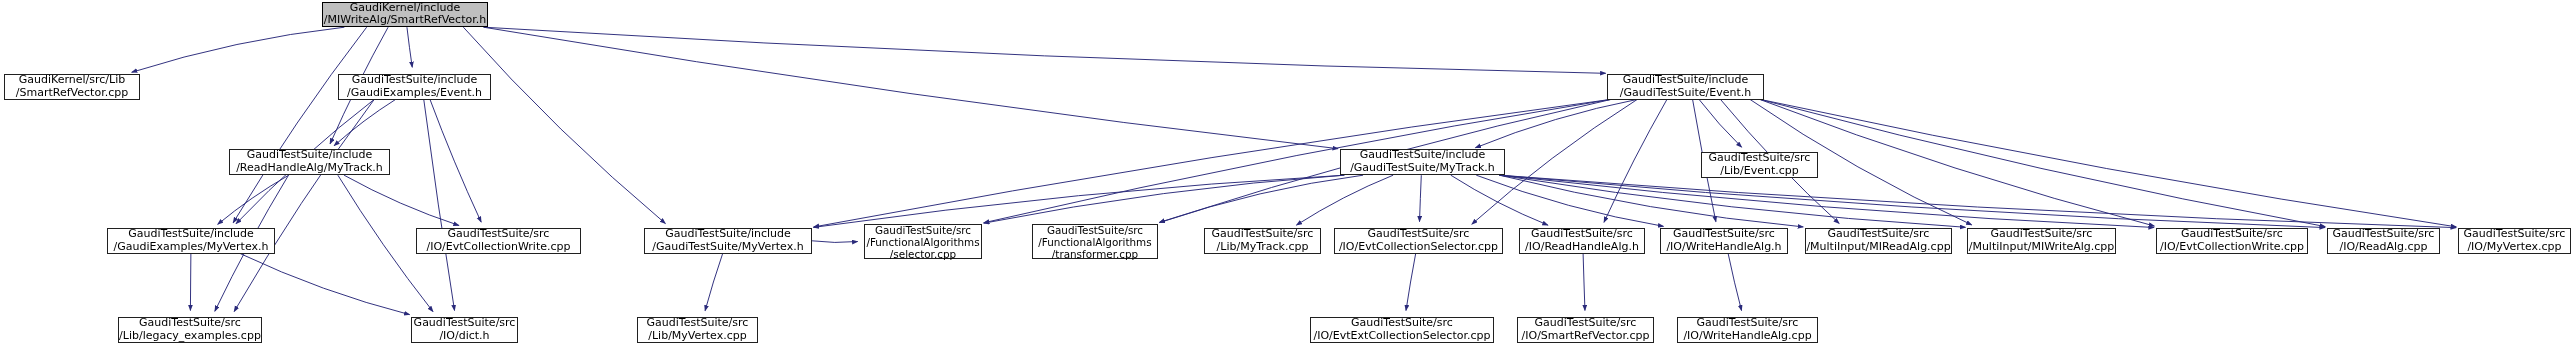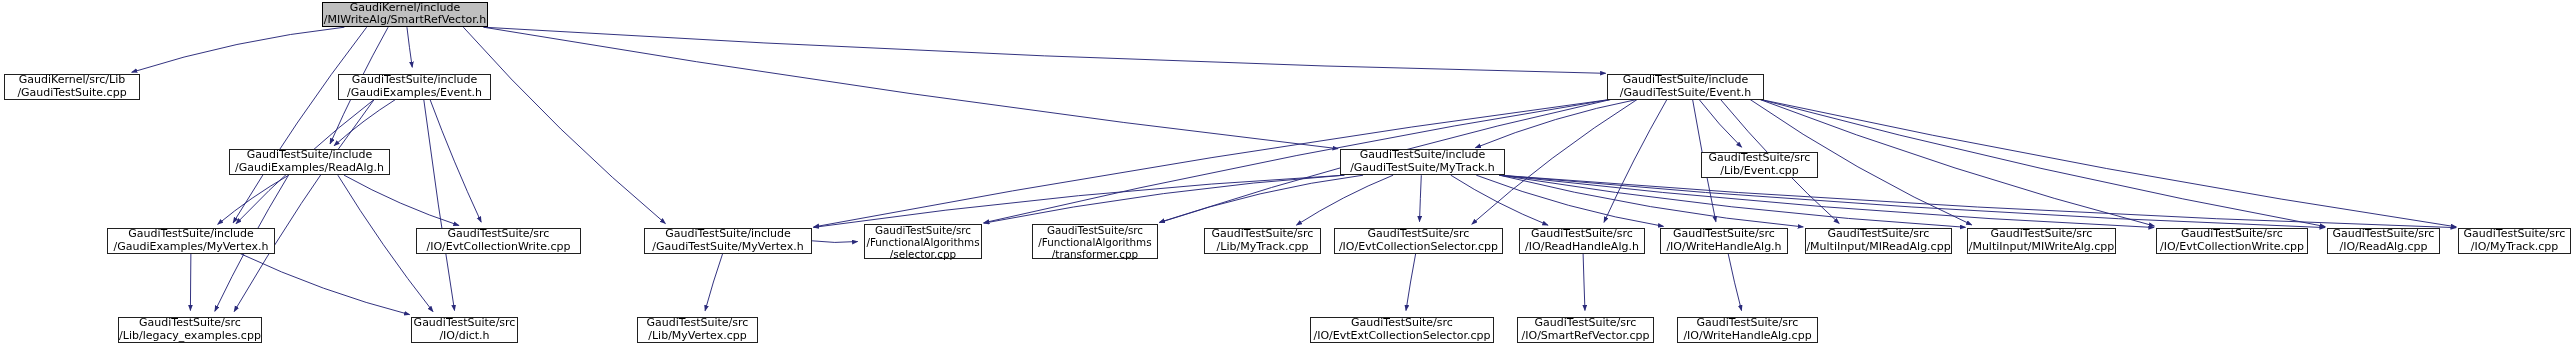--- a/index.html
+++ b/index.html
@@ -86,33 +86,33 @@
       <path d="M1980.72,317 Q1981.7450735593302,352.5061612822439 1983.0208954992556,388.0041970473445" fill="none" stroke="#2a2a7a" stroke-width="1.2" marker-end="url(#ah)"></path>
       <path d="M2162.22,317 Q2169.6998264440854,352.81401895254646 2178.9503229008624,388.21204251983295" fill="none" stroke="#2a2a7a" stroke-width="1.2" marker-end="url(#ah)"></path>
     </svg>
   <div id="nodes">
       <div class="node root" style="left: 322px; top: 1.6px; width: 166px; height: 25.6px;">
         <span class="ln">GaudiKernel/include</span>
         <span class="ln">/MIWriteAlg/SmartRefVector.h</span>
       </div>
       <div class="node" style="left: 4px; top: 74px; width: 136px; height: 25.6px;">
         <span class="ln">GaudiKernel/src/Lib</span>
-        <span class="ln">/GaudiTestSuite.cpp</span>
+        <span class="ln">/SmartRefVector.cpp</span>
       </div>
       <div class="node" style="left: 338px; top: 74px; width: 153px; height: 25.6px;">
         <span class="ln">GaudiTestSuite/include</span>
         <span class="ln">/GaudiExamples/Event.h</span>
       </div>
       <div class="node" style="left: 1607px; top: 74px; width: 157px; height: 25.6px;">
         <span class="ln">GaudiTestSuite/include</span>
         <span class="ln">/GaudiTestSuite/Event.h</span>
       </div>
       <div class="node" style="left: 229px; top: 149px; width: 161px; height: 25.6px;">
         <span class="ln">GaudiTestSuite/include</span>
-        <span class="ln">/GaudiExamples/ReadAlg.h</span>
+        <span class="ln">/ReadHandleAlg/MyTrack.h</span>
       </div>
       <div class="node" style="left: 1340px; top: 149px; width: 165px; height: 25.6px;">
         <span class="ln">GaudiTestSuite/include</span>
         <span class="ln">/GaudiTestSuite/MyTrack.h</span>
       </div>
       <div class="node" style="left: 1701px; top: 152px; width: 117px; height: 25.6px;">
         <span class="ln">GaudiTestSuite/src</span>
         <span class="ln">/Lib/Event.cpp</span>
       </div>
       <div class="node" style="left: 107px; top: 228px; width: 168px; height: 25.6px;">
@@ -164,21 +164,21 @@
       <div class="node" style="left: 2156px; top: 228px; width: 152px; height: 25.6px;">
         <span class="ln">GaudiTestSuite/src</span>
         <span class="ln">/IO/EvtCollectionWrite.cpp</span>
       </div>
       <div class="node" style="left: 2327px; top: 228px; width: 113px; height: 25.6px;">
         <span class="ln">GaudiTestSuite/src</span>
         <span class="ln">/IO/ReadAlg.cpp</span>
       </div>
       <div class="node" style="left: 2458px; top: 228px; width: 113px; height: 25.6px;">
         <span class="ln">GaudiTestSuite/src</span>
-        <span class="ln">/IO/MyTrack.cpp</span>
+        <span class="ln">/IO/MyVertex.cpp</span>
       </div>
       <div class="node" style="left: 118px; top: 317px; width: 144px; height: 25.6px;">
         <span class="ln">GaudiTestSuite/src</span>
         <span class="ln">/Lib/legacy_examples.cpp</span>
       </div>
       <div class="node" style="left: 411px; top: 317px; width: 107px; height: 25.6px;">
         <span class="ln">GaudiTestSuite/src</span>
         <span class="ln">/IO/dict.h</span>
       </div>
       <div class="node" style="left: 637px; top: 317px; width: 121px; height: 25.6px;">

